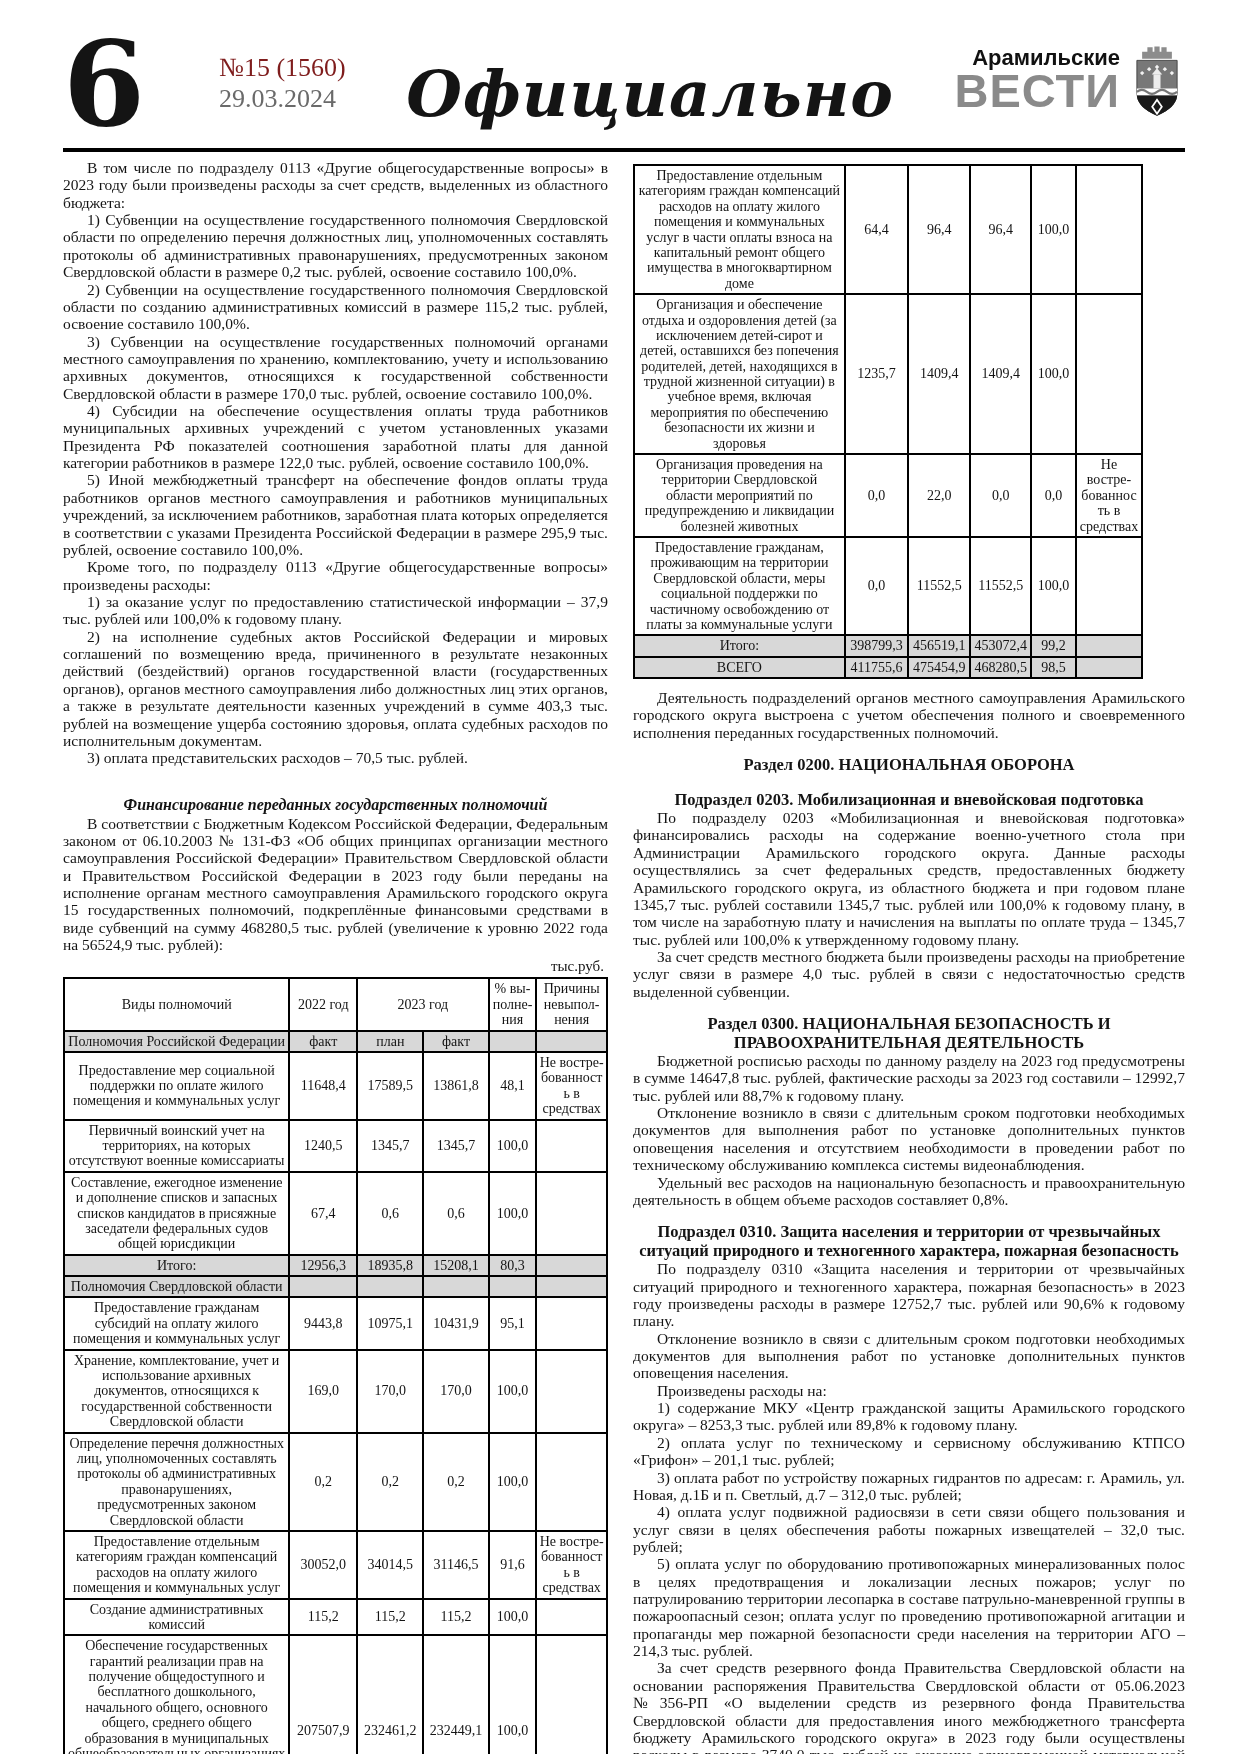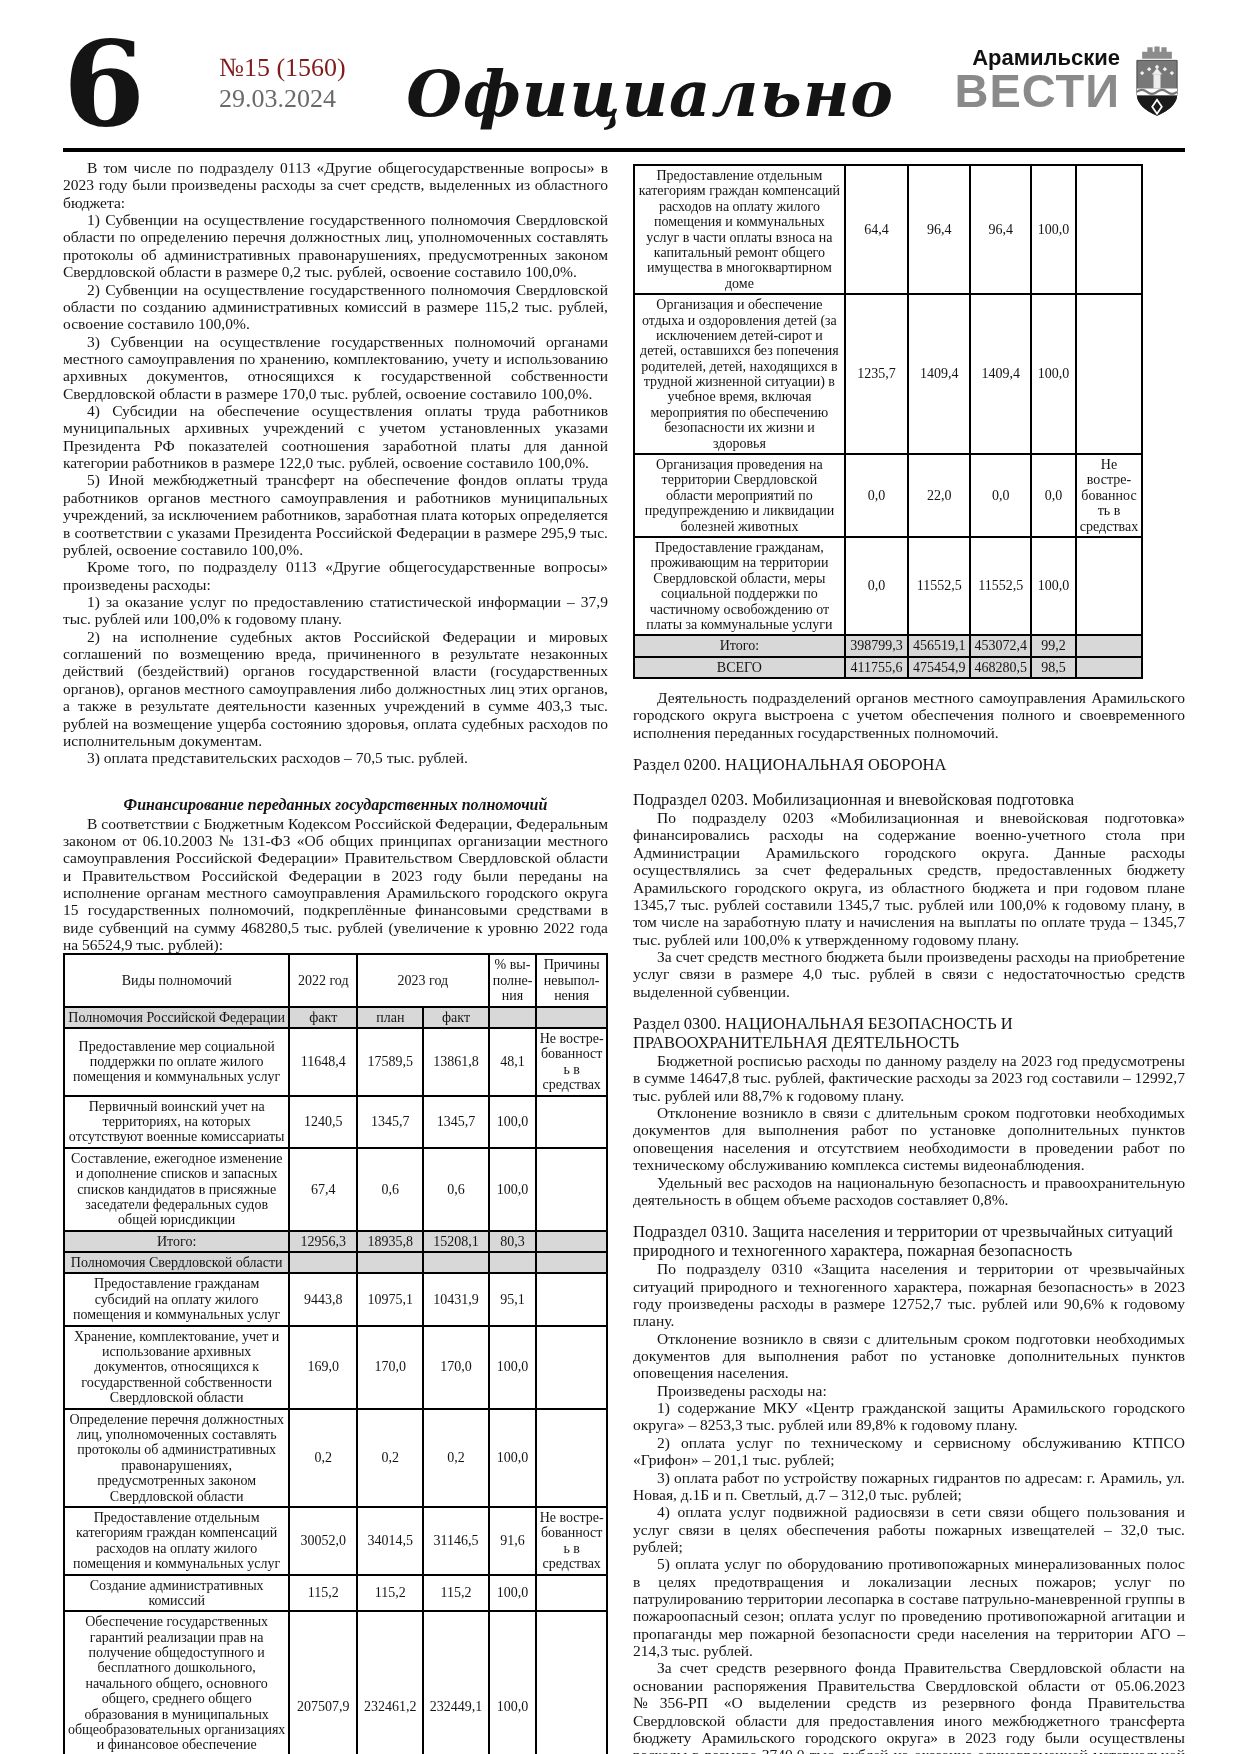--- a/index.html
+++ b/index.html
@@ -20,21 +20,21 @@
   .brand-bottom{font-family:"Liberation Sans",sans-serif;font-weight:bold;font-size:47px;line-height:.88;
                 color:var(--brand-gray,#8a8a8a);letter-spacing:1px}
   .crest{width:56px;height:84px;flex:none;margin-top:-4px}
   .rule{height:4px;background:#000;margin:2px 56px 0 63px}
   
   .columns{display:flex;gap:25px;padding:7px 56px 0 63px;align-items:flex-start}
   .col-left{width:545px;flex:none}
   .col-right{flex:1;min-width:0}
   
   .para{font-size:15.5px;line-height:1.12;text-align:justify;text-indent:24px;hyphens:auto}
-  .head{font-size:16.5px;font-weight:normal;text-align:left;margin-top:15px;line-height:1.12}
+  .head{font-size:16.5px;font-weight:bold;text-align:center;margin-top:15px;line-height:1.12}
   .head + .head{margin-top:16px}
   .head-italic{font-size:16px;font-weight:bold;font-style:italic;text-align:center;margin-top:29px;margin-bottom:1px}
   .unit{font-size:15px;text-align:right;margin:5px 4px 2px 0}
   
   .fin-table{border-collapse:collapse;width:100%;font-size:14px;line-height:1.1;table-layout:fixed}
   .fin-table th,.fin-table td{border:2px solid #000;text-align:center;vertical-align:middle;
                               padding:2px 2px;font-weight:normal;overflow-wrap:break-word}
   .fin-table thead th{height:52px}
   .row-section td,.row-total td{background:var(--shade,#d8d8d8)}
   .c0{width:41.5%}.c1{width:12.5%}.c2{width:12.2%}.c3{width:12%}.c4{width:8.8%}.c5{width:13%}
@@ -90,20 +90,21 @@
           <p class="para">2) Субвенции на осуществление государственного полномочия Свердловской области по созданию административных комиссий в размере 115,2 тыс. рублей, освоение составило 100,0%.</p>
           <p class="para">3) Субвенции на осуществление государственных полномочий органами местного самоуправления по хранению, комплектованию, учету и использованию архивных документов, относящихся к государственной собственности Свердловской области в размере 170,0 тыс. рублей, освоение составило 100,0%.</p>
           <p class="para">4) Субсидии на обеспечение осуществления оплаты труда работников муниципальных архивных учреждений с учетом установленных указами Президента РФ показателей соотношения заработной платы для данной категории работников в размере 122,0 тыс. рублей, освоение составило 100,0%.</p>
           <p class="para">5) Иной межбюджетный трансферт на обеспечение фондов оплаты труда работников органов местного самоуправления и работников муниципальных учреждений, за исключением работников, заработная плата которых определяется в соответствии с указами Президента Российской Федерации в размере 295,9 тыс. рублей, освоение составило 100,0%.</p>
           <p class="para">Кроме того, по подразделу 0113 «Другие общегосударственные вопросы» произведены расходы:</p>
           <p class="para">1) за оказание услуг по предоставлению статистической информации – 37,9 тыс. рублей или 100,0% к годовому плану.</p>
           <p class="para">2) на исполнение судебных актов Российской Федерации и мировых соглашений по возмещению вреда, причиненного в результате незаконных действий (бездействий) органов государственной власти (государственных органов), органов местного самоуправления либо должностных лиц этих органов, а также в результате деятельности казенных учреждений в сумме 403,3 тыс. рублей на возмещение ущерба состоянию здоровья, оплата судебных расходов по исполнительным документам.</p>
           <p class="para">3) оплата представительских расходов – 70,5 тыс. рублей.</p>
           <div class="head-italic">Финансирование переданных государственных полномочий</div>
           <p class="para">В соответствии с Бюджетным Кодексом Российской Федерации, Федеральным законом от 06.10.2003 № 131-ФЗ «Об общих принципах организации местного самоуправления Российской Федерации» Правительством Свердловской области и Правительством Российской Федерации в 2023 году были переданы на исполнение органам местного самоуправления Арамильского городского округа 15 государственных полномочий, подкреплённые финансовыми средствами в виде субвенций на сумму 468280,5 тыс. рублей (увеличение к уровню 2022 года на 56524,9 тыс. рублей):</p>
+          <div class="unit">тыс.руб.</div>
         </div>
       <table class="fin-table">
         <colgroup>
           <col class="c0">
             <col class="c1">
             <col class="c2">
             <col class="c3">
             <col class="c4">
             <col class="c5">
         </colgroup>

